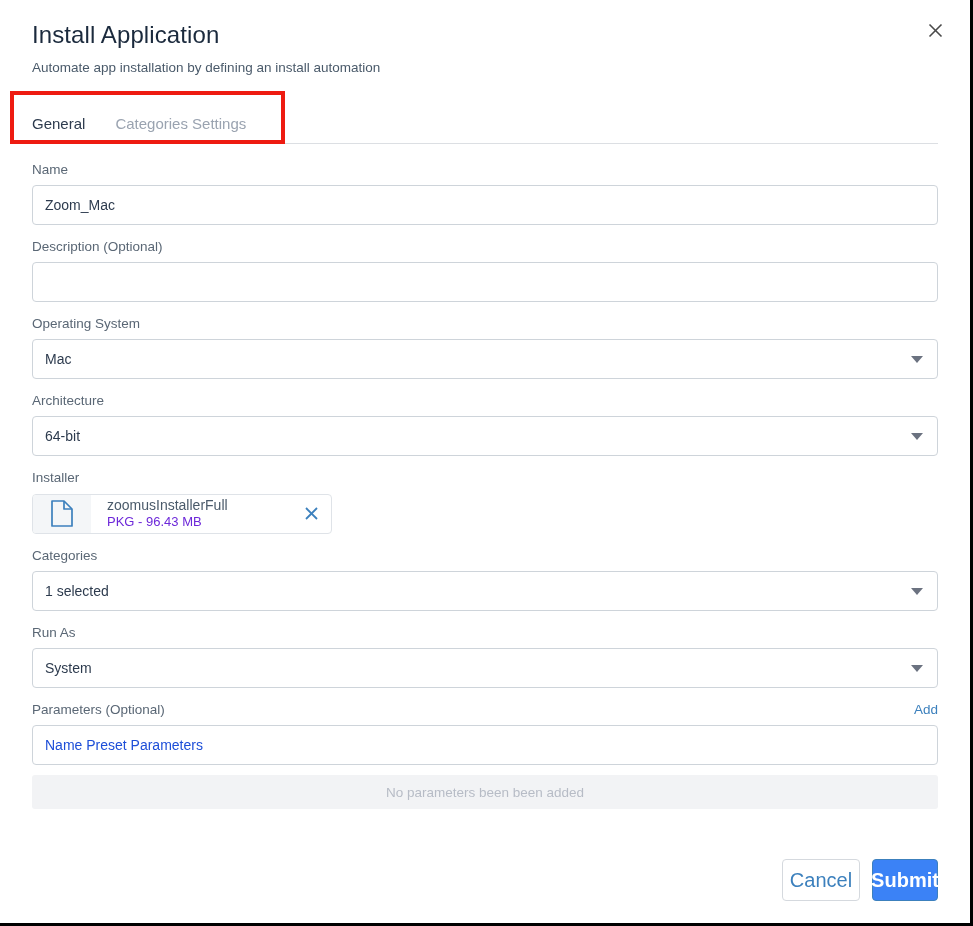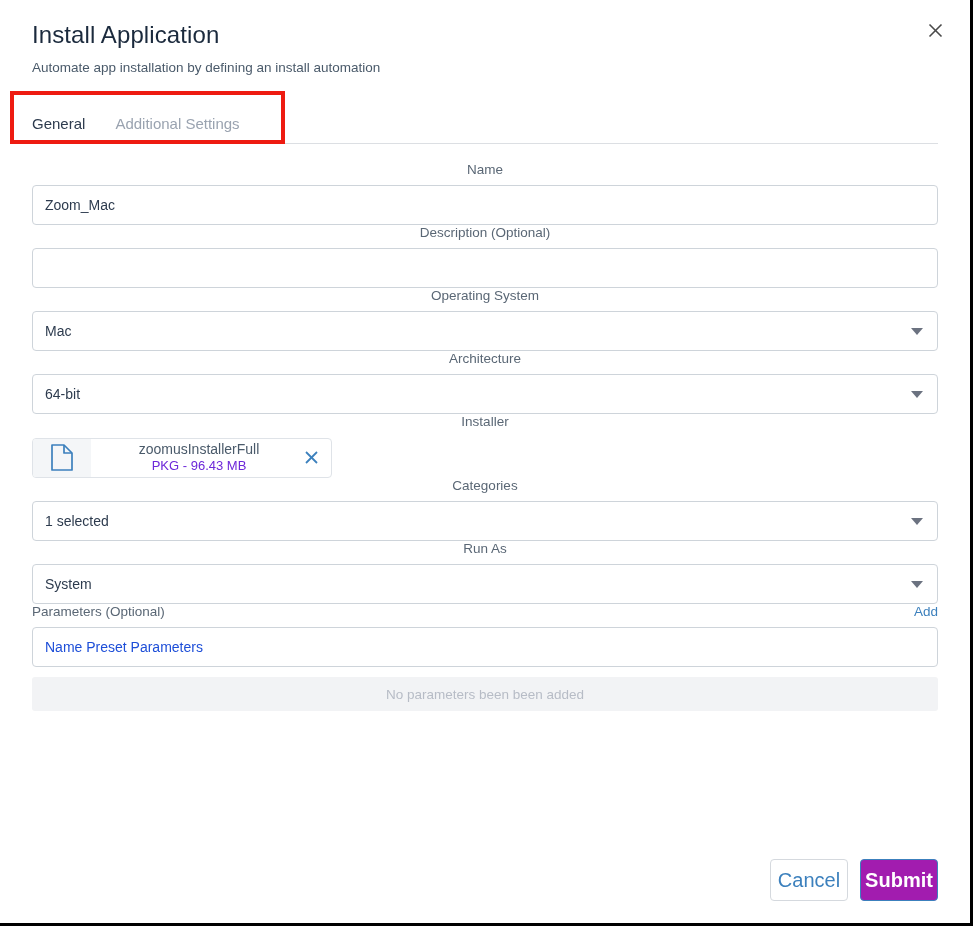--- a/index.html
+++ b/index.html
@@ -70,21 +70,21 @@
   .redbox {
     position: absolute;
     left: 10px; top: -12px;
     width: 275px; height: 53px;
     border: 4px solid #ee1b11;
     pointer-events: none;
   }
 
   
   .form { padding: 18px 32px 0 32px; }
-  .field { margin-bottom: 0; text-align: center; }
+  .field { margin-bottom: 14px; }
   .label {
     font-size: 13.5px;
     color: #5a6775;
     margin-bottom: 7px;
     display: block;
     line-height: 1.2;
   }
   .label-row {
     display: flex;
     justify-content: space-between;
@@ -204,22 +204,22 @@
     cursor: pointer;
     font-family: "Liberation Sans", sans-serif;
   }
   .btn-cancel {
     width: 78px;
     background: #fff;
     border: 1px solid #d5d9de;
     color: #3c80bd;
   }
   .btn-submit {
-    width: 78px;
-    background: #a21caf;
+    width: 66px;
+    background: #3b82f6;
     border: 1px solid #3c80bd;
     color: #ffffff;
     font-weight: bold;
   }
 </style>
 </head>
 <body>
 
 <div class="dialog">
 
@@ -231,21 +231,21 @@
   <div class="close-btn">
     <svg width="15" height="15" viewBox="0 0 15 15" aria-hidden="true">
       <line x1="1.5" y1="1.5" x2="13.5" y2="13.5" stroke="currentColor" stroke-width="1.6"></line>
       <line x1="13.5" y1="1.5" x2="1.5" y2="13.5" stroke="currentColor" stroke-width="1.6"></line>
     </svg>
   </div>
 
   <div class="tabs-wrap">
     <div class="tabs">
       <div class="tab active">General</div>
-      <div class="tab inactive">Additional Settings</div>
+      <div class="tab inactive">Categories Settings</div>
     </div>
     <div class="tabs-divider"></div>
     <div class="redbox"></div>
   </div>
 
   <div class="form">
 
     <div class="field">
       <span class="label">Name</span>
       <div class="input">

